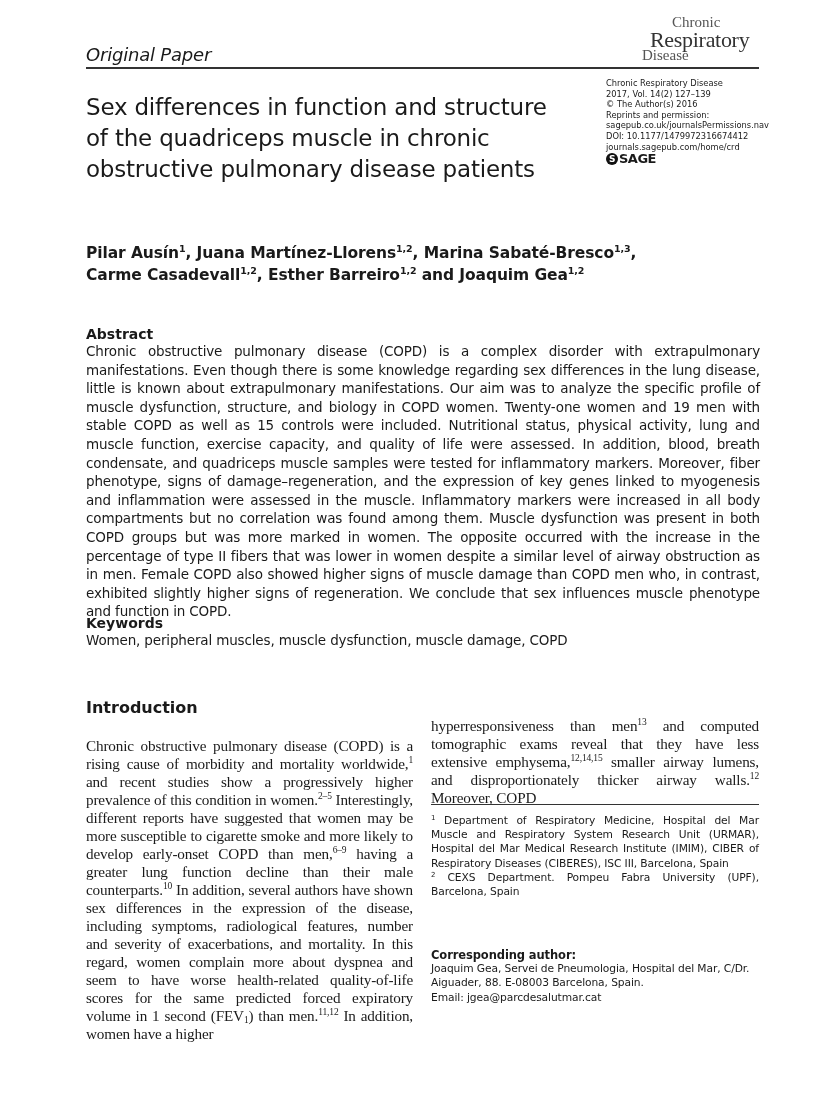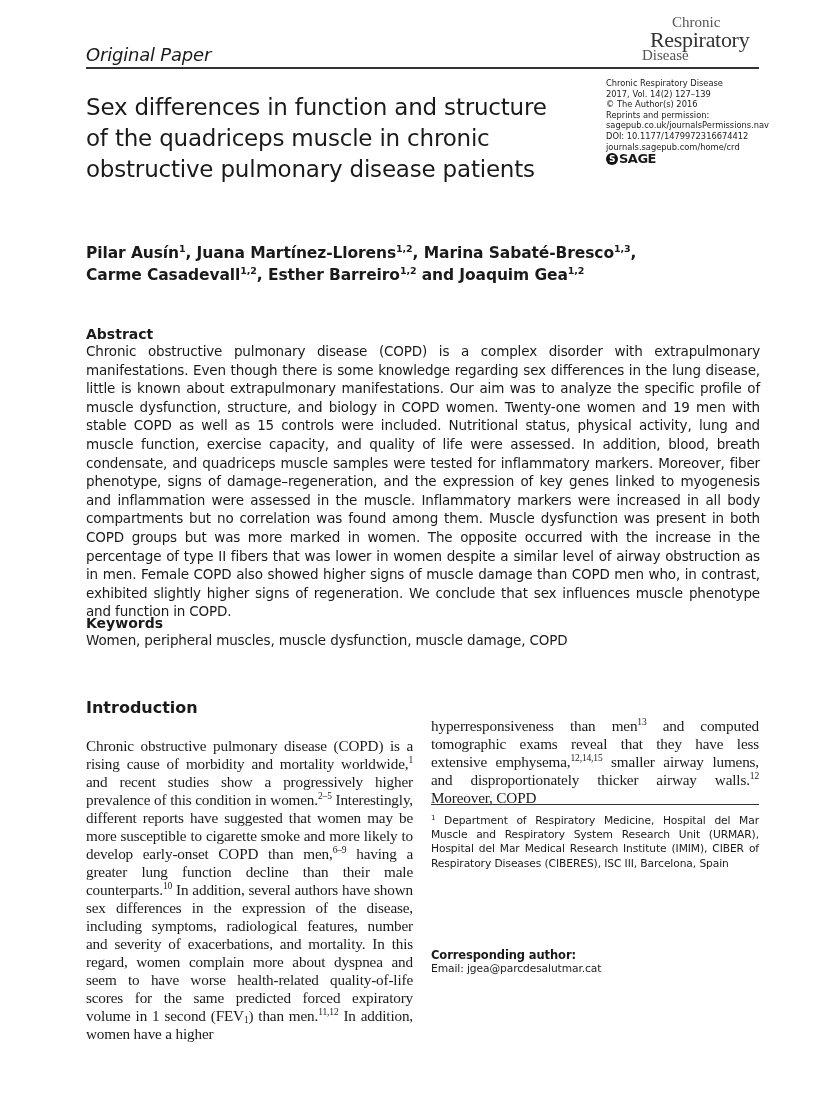--- a/index.html
+++ b/index.html
@@ -89,18 +89,20 @@
 </div>
 
 <div id="right-col">
   <div class="col-text" id="intro-cont"><span>hyperresponsiveness than men</span><sup>13</sup><span> and computed tomographic exams reveal that they have less extensive emphysema,</span><sup>12,14,15</sup><span> smaller airway lumens, and disproportionately thicker airway walls.</span><sup>12</sup><span> Moreover, COPD</span></div>
 </div>
 
 <div id="footnote-rule"></div>
 
 <div id="affiliations" class="sans">
     <div><sup>1</sup> <span> Department of Respiratory Medicine, Hospital del Mar Muscle and Respiratory System Research Unit (URMAR), Hospital del Mar Medical Research Institute (IMIM), CIBER of Respiratory Diseases (CIBERES), ISC III, Barcelona, Spain</span></div>
+    <div><sup>2</sup> <span> CEXS Department. Pompeu Fabra University (UPF), Barcelona, Spain</span></div>
   </div>
 
 <div id="corresponding" class="sans">
   <div class="head">Corresponding author:</div>
+  <div>Joaquim Gea, Servei de Pneumologia, Hospital del Mar, C/Dr. Aiguader, 88. E-08003 Barcelona, Spain.</div>
   <div>Email: jgea@parcdesalutmar.cat</div>
 </div>
 
 </body></html>

